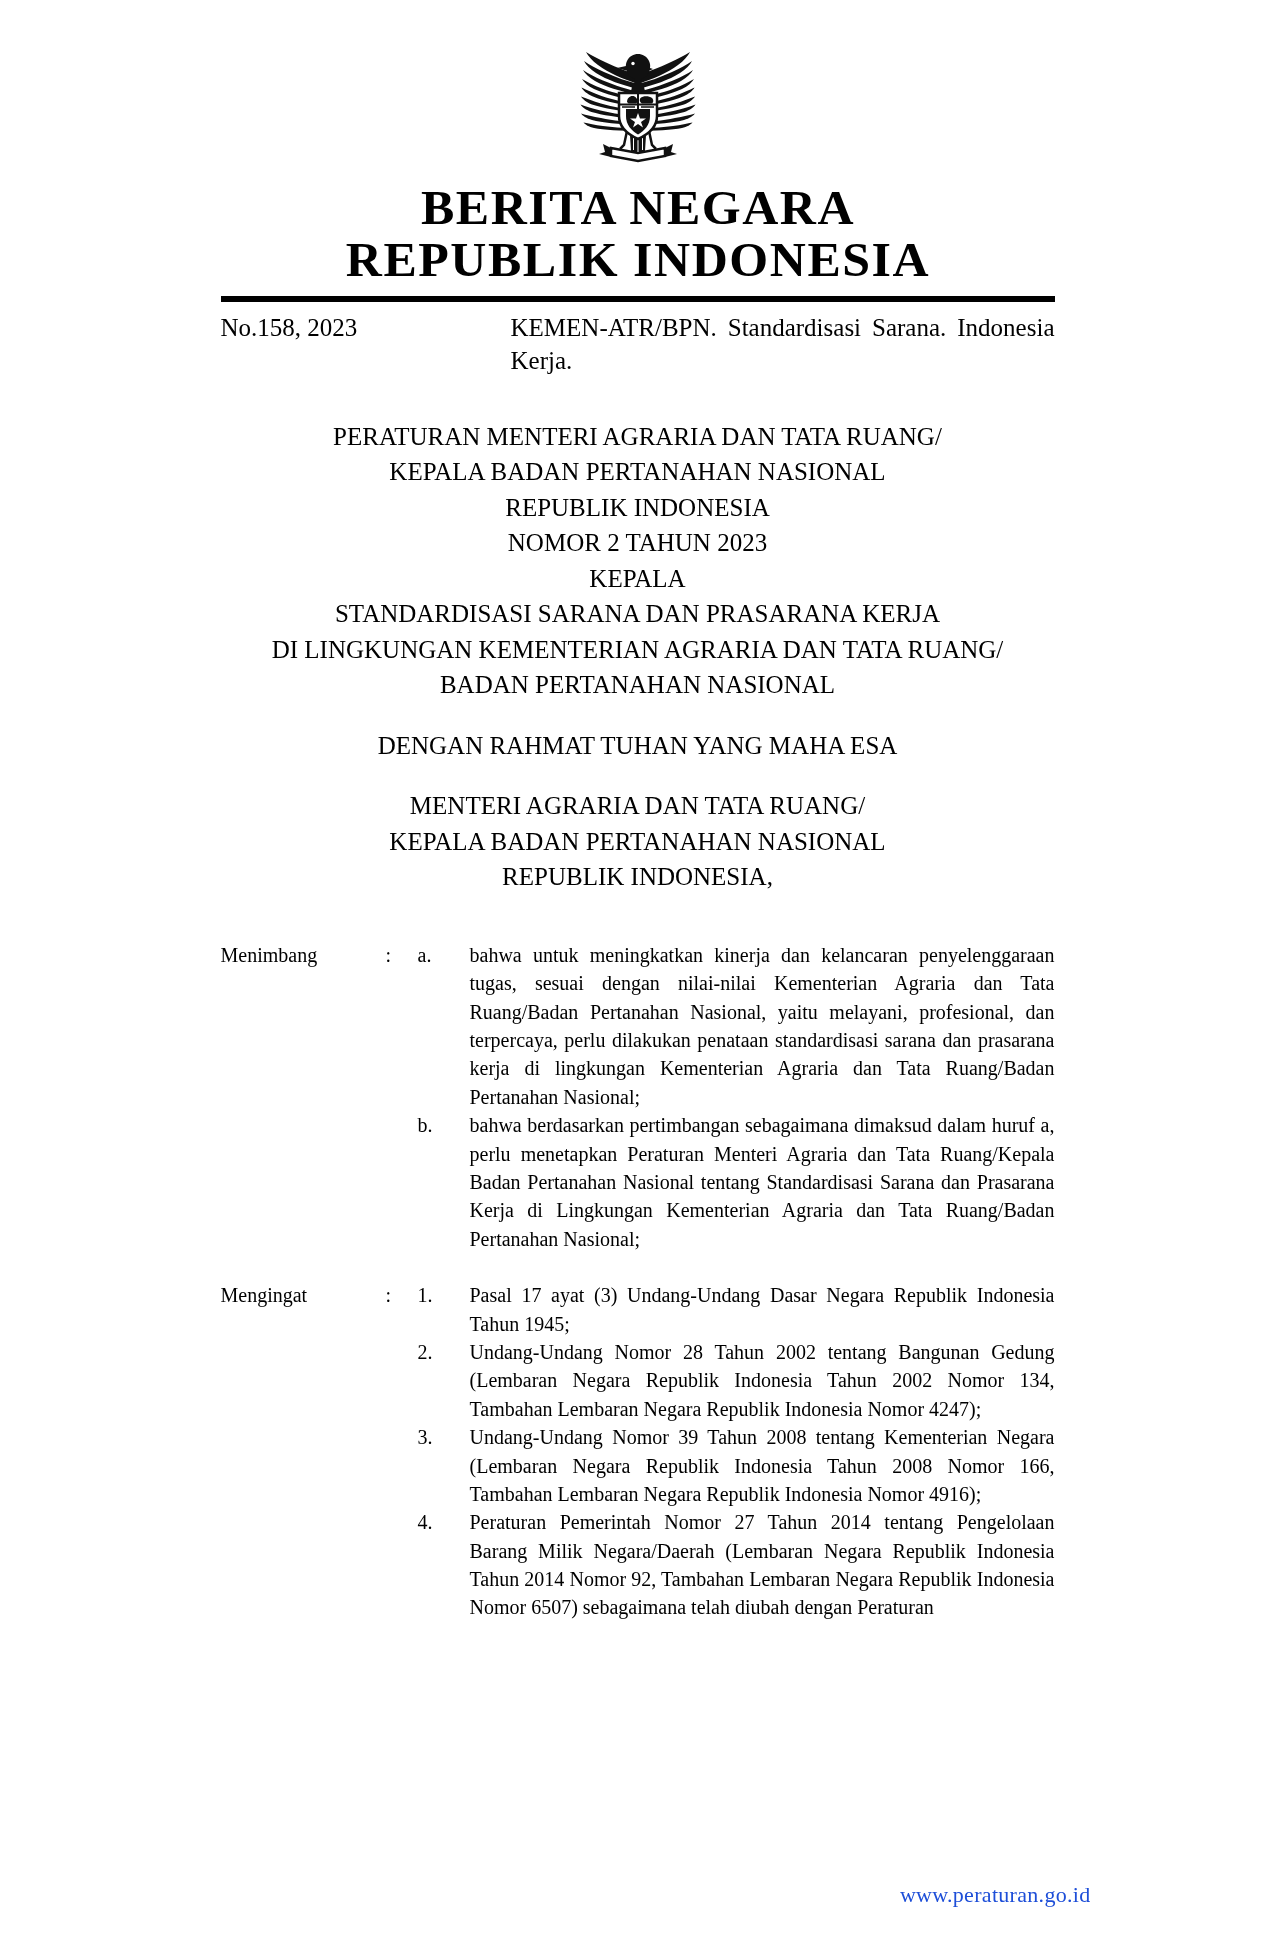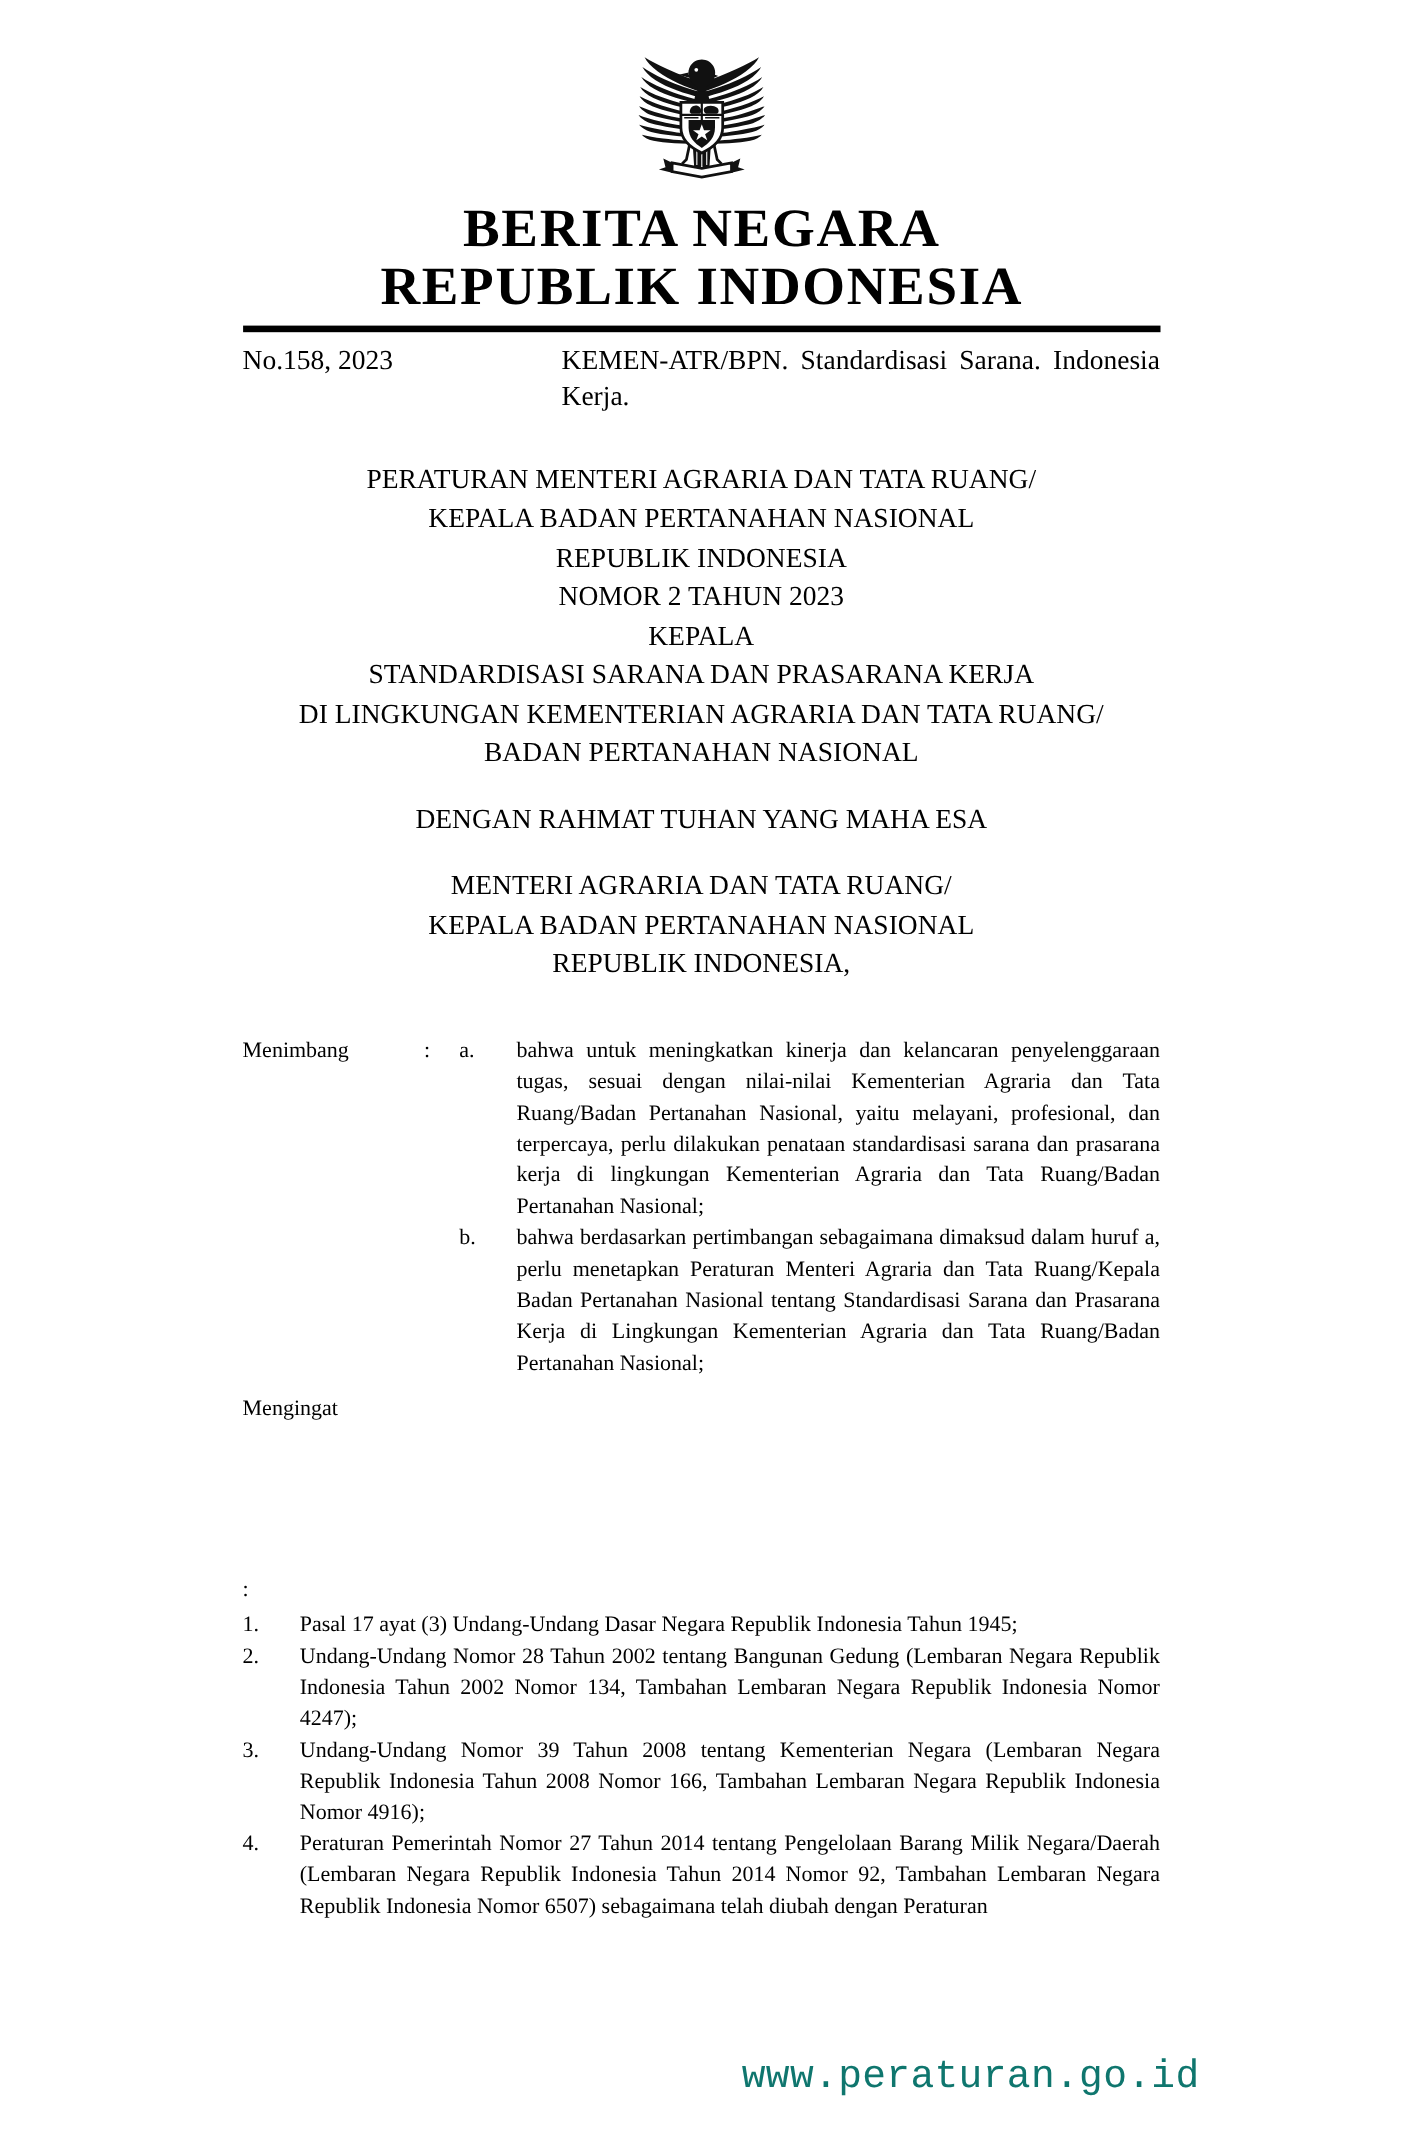--- a/index.html
+++ b/index.html
@@ -77,21 +77,21 @@
   .title-block .ln { display: block; }
   .title-block .gap { display: block; height: 25px; }
 
   
   .clauses {
     margin: 46px 110px 0 110px;
     font-size: 20px;
     line-height: 1.42;
   }
   .clause-group { display: flex; align-items: flex-start; }
-  .clause-group + .clause-group { margin-top: 13px; flex-direction: column; }
+  .clause-group + .clause-group { margin-top: 28px; }
 
   .clause-label {
     flex: 0 0 165px;
     width: 165px;
   }
   .clause-colon {
     flex: 0 0 32px;
     width: 32px;
   }
   .clause-items {
@@ -110,23 +110,23 @@
     text-align: justify;
     text-align-last: left;
     hyphens: none;
   }
 
   
   .footer-watermark {
     position: absolute;
     right: 74px;
     bottom: 42px;
-    font-family: Liberation Mono, monospace;
-    font-size: 36px;
-    color: #0f766e;
+    font-family: Liberation Serif, serif;
+    font-size: 22px;
+    color: #1d4ed8;
     letter-spacing: 0.3px;
     white-space: nowrap;
   }
 </style>
 </head>
 <body>
 
 <div class="page">
 
   <div class="masthead">

